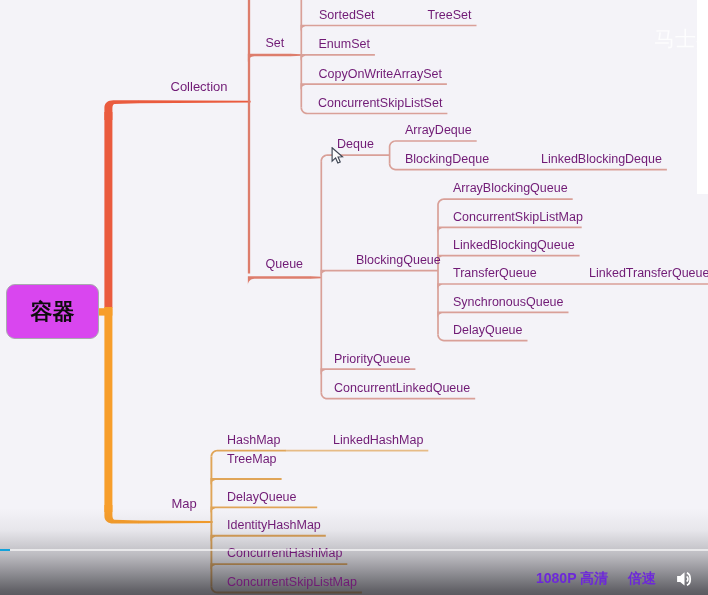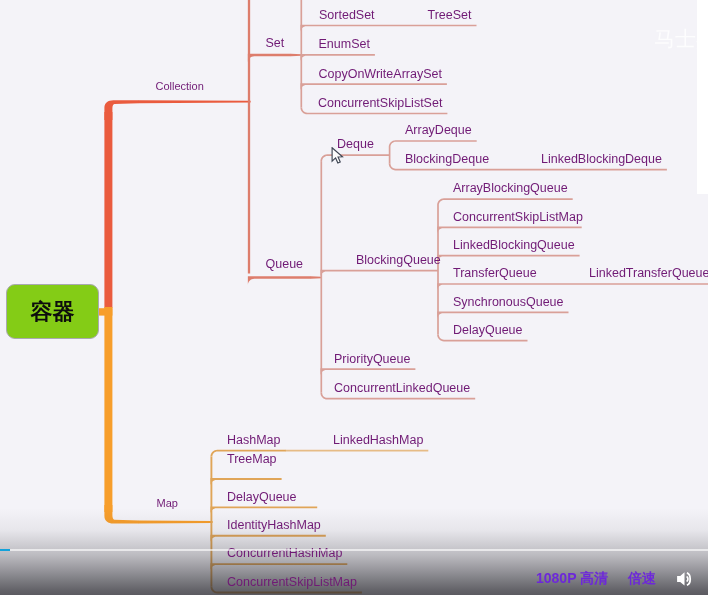--- a/index.html
+++ b/index.html
@@ -1,21 +1,21 @@
 <!DOCTYPE html>
 <html><head>
 <meta charset="utf-8">
 <style>
   html,body{margin:0;padding:0;background:#f4f3f8;}
   body{width:708px;height:595px;overflow:hidden;font-family:"Liberation Sans",sans-serif;}
   #stage{position:relative;width:708px;height:595px;background:#f4f3f8;overflow:hidden;}
   .lbl{position:absolute;color:#701a75;white-space:nowrap;-webkit-font-smoothing:antialiased;transform:translateZ(0);}
   .lf{font-size:12.5px;line-height:16px;}
-  .l1{font-size:11px;line-height:19px;}
-  #root-node{position:absolute;left:6px;top:284px;width:93px;height:55px;border:1.5px solid #a9a9b0;border-radius:9px;background:#84cc16;box-sizing:border-box;display:flex;align-items:center;justify-content:center;}
+  .l1{font-size:13px;line-height:19px;margin-left:15px;}
+  #root-node{position:absolute;left:6px;top:284px;width:93px;height:55px;border:1.5px solid #a9a9b0;border-radius:9px;background:#d946ef;box-sizing:border-box;display:flex;align-items:center;justify-content:center;}
   #root-label{font-size:22px;font-weight:700;color:#0d0d0d;transform:translateZ(0);}
   #wm{position:absolute;left:654px;top:27px;font-size:21px;line-height:23px;color:rgba(255,255,255,.78);white-space:nowrap;letter-spacing:0px;transform:translateZ(0);}
   #whitepanel{position:absolute;left:697px;top:0;width:11px;height:194px;background:#fff;}
   #shade{position:absolute;left:0;top:508px;width:708px;height:87px;background:linear-gradient(to bottom,rgba(40,40,46,0) 0%,rgba(40,40,46,0.064) 25.3%,rgba(40,40,46,0.275) 54%,rgba(40,40,46,0.46) 71.3%,rgba(40,40,46,0.71) 94.3%,rgba(40,40,46,0.75) 100%);}
   #ctrl{position:absolute;left:0;top:508px;width:708px;height:87px;}
   #progtrack{position:absolute;left:0;top:40.5px;width:708px;height:2.2px;background:rgba(255,255,255,0.62);}
   #progfill{position:absolute;left:0;top:0;width:10px;height:2.2px;background:#13a2da;}
   .pbtn{position:absolute;color:#6d28d9;font-size:14px;font-weight:bold;top:62px;transform:translateZ(0);}
 </style>
 </head>

